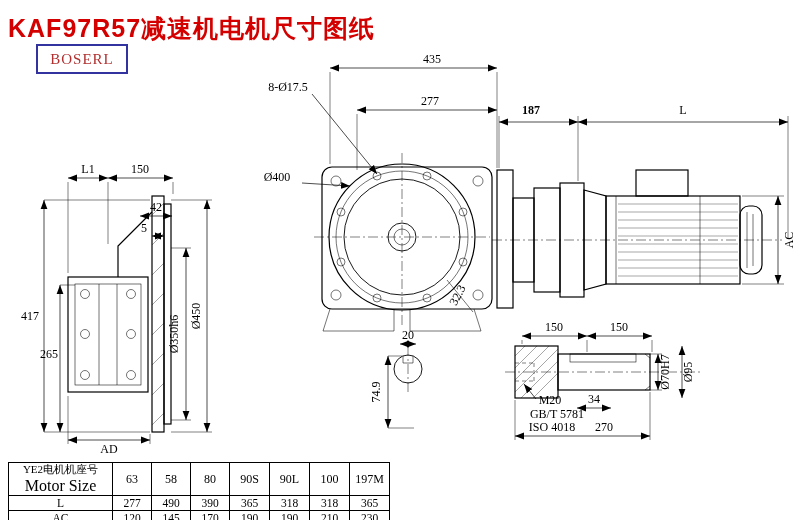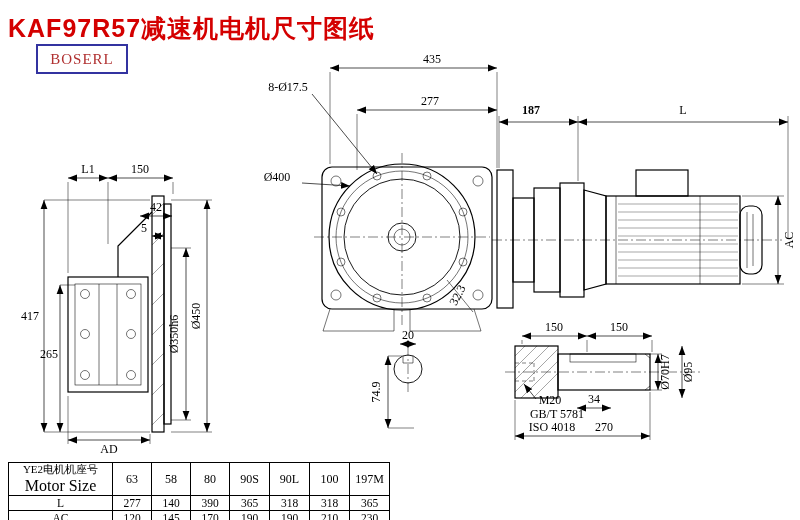--- a/index.html
+++ b/index.html
@@ -270,21 +270,21 @@
     <td>58</td>
     <td>80</td>
     <td>90S</td>
     <td>90L</td>
     <td>100</td>
     <td>197M</td>
   </tr>
   <tr>
     <td>L</td>
     <td>277</td>
-    <td>140</td>
+    <td>490</td>
     <td>390</td>
     <td>365</td>
     <td>318</td>
     <td>318</td>
     <td>365</td>
   </tr>
   <tr>
     <td>AC</td>
     <td>120</td>
     <td>145</td>

